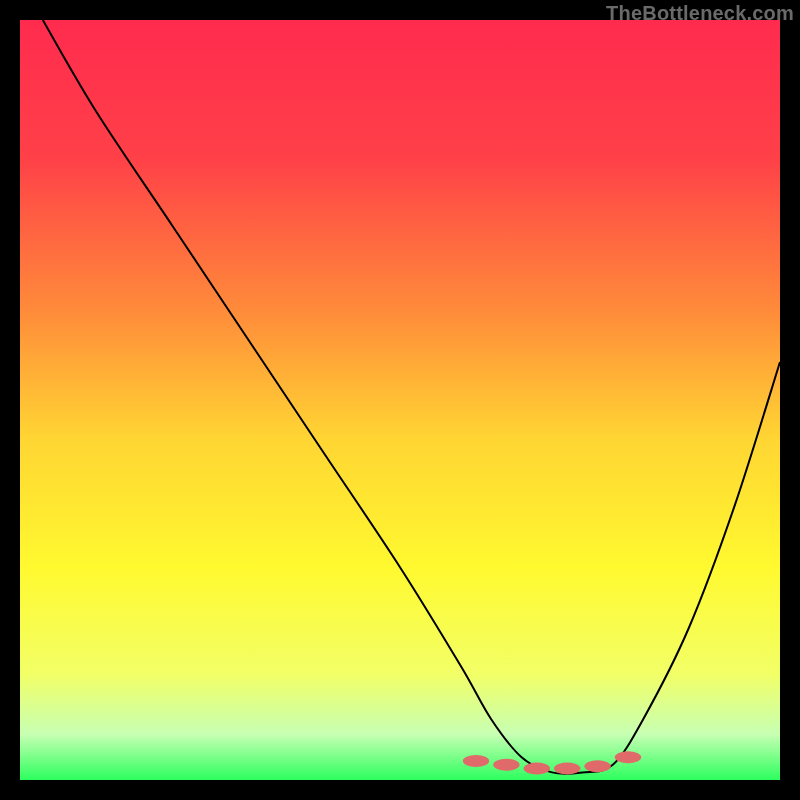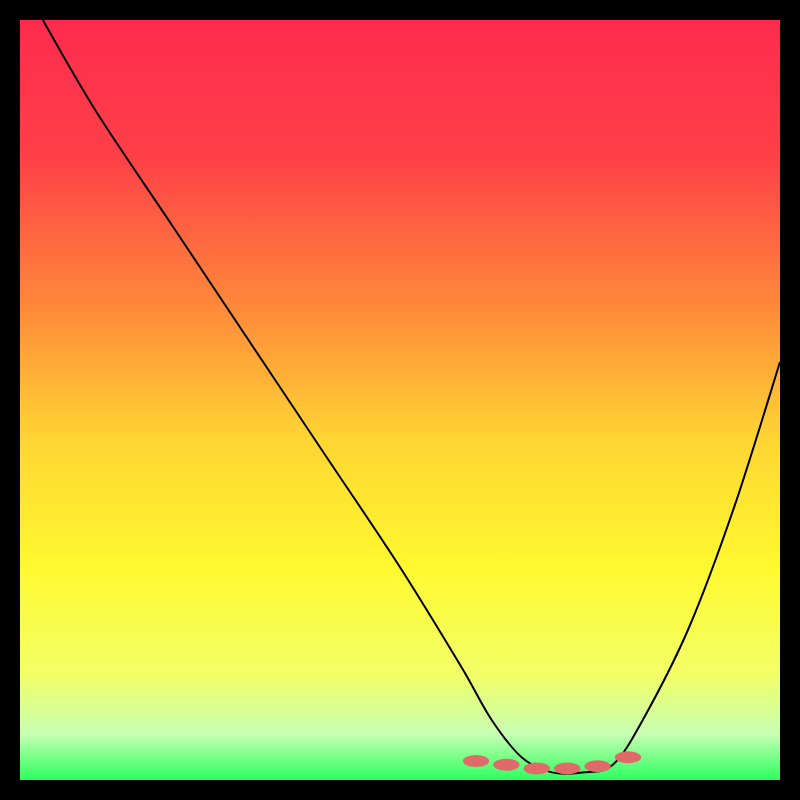--- a/index.html
+++ b/index.html
@@ -64,13 +64,14 @@
       <g id="markers">
           <ellipse cx="456" cy="741" rx="13.200000000000001" ry="6" fill="#e06a6a"></ellipse>
           <ellipse cx="486.40000000000003" cy="744.8" rx="13.200000000000001" ry="6" fill="#e06a6a"></ellipse>
           <ellipse cx="516.8000000000001" cy="748.6" rx="13.200000000000001" ry="6" fill="#e06a6a"></ellipse>
           <ellipse cx="547.1999999999999" cy="748.6" rx="13.200000000000001" ry="6" fill="#e06a6a"></ellipse>
           <ellipse cx="577.6" cy="746.32" rx="13.200000000000001" ry="6" fill="#e06a6a"></ellipse>
           <ellipse cx="608" cy="737.2" rx="13.200000000000001" ry="6" fill="#e06a6a"></ellipse>
         </g>
     </svg>
   </div>
+  <div class="watermark">TheBottleneck.com</div>
 </div>
 
 </body></html>

